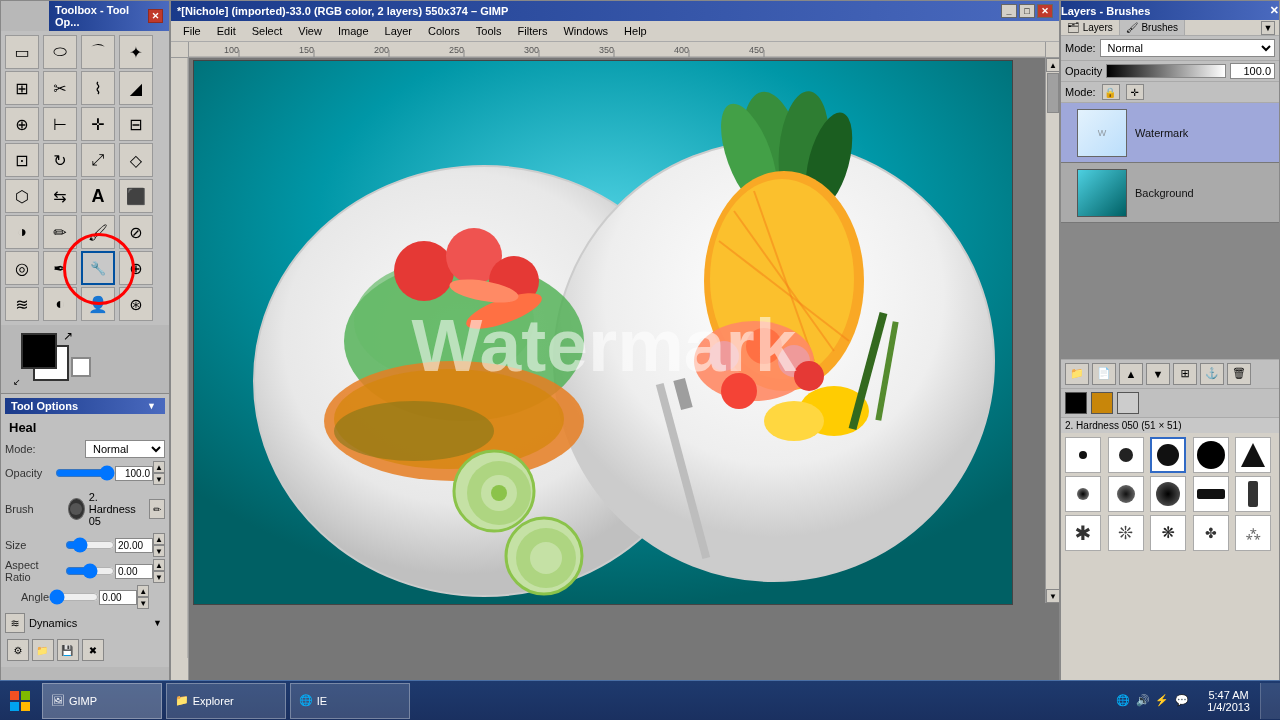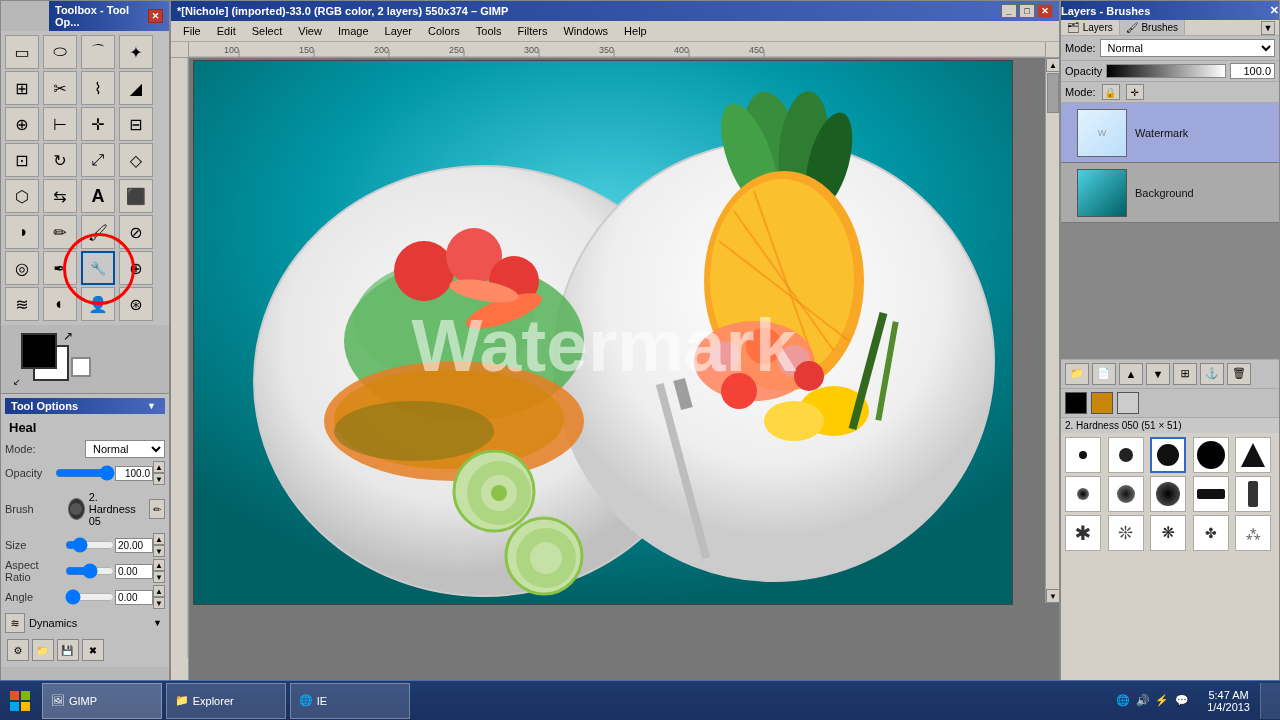--- a/index.html
+++ b/index.html
@@ -226,21 +226,21 @@
       <div class="option-row-num" style="display:flex;align-items:center;margin:2px 0;">
         <span class="option-label" style="width:80px;font-size:11px;">Aspect Ratio</span>
         <input type="range" min="-10" max="10" value="0" style="width: 50px; height: 12px;">
         <input type="text" value="0.00" style="width: 38px; font-size: 10px; background: white; border: 1px solid rgb(136, 136, 136); padding: 1px 2px;">
         <div class="spin-group">
           <div class="spin-btn">▲</div>
           <div class="spin-btn">▼</div>
         </div>
       </div>
 
-      <div class="option-row-num" style="display:flex;align-items:center;margin:2px 0;">
+      <div class="option-row-num" style="display:flex;align-items:center;margin:2px 16px;">
         <span class="option-label" style="width:80px;font-size:11px;">Angle</span>
         <input type="range" min="0" max="360" value="0" style="width: 50px; height: 12px;">
         <input type="text" value="0.00" style="width: 38px; font-size: 10px; background: white; border: 1px solid rgb(136, 136, 136); padding: 1px 2px;">
         <div class="spin-group">
           <div class="spin-btn">▲</div>
           <div class="spin-btn">▼</div>
         </div>
       </div>
 
       <div class="dynamics-row" style="margin-top:4px;">

